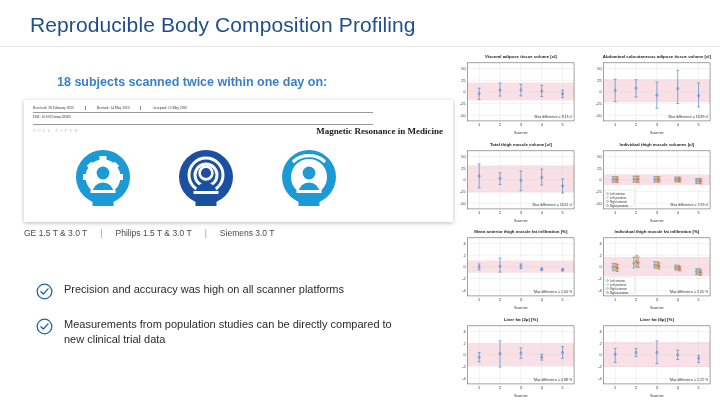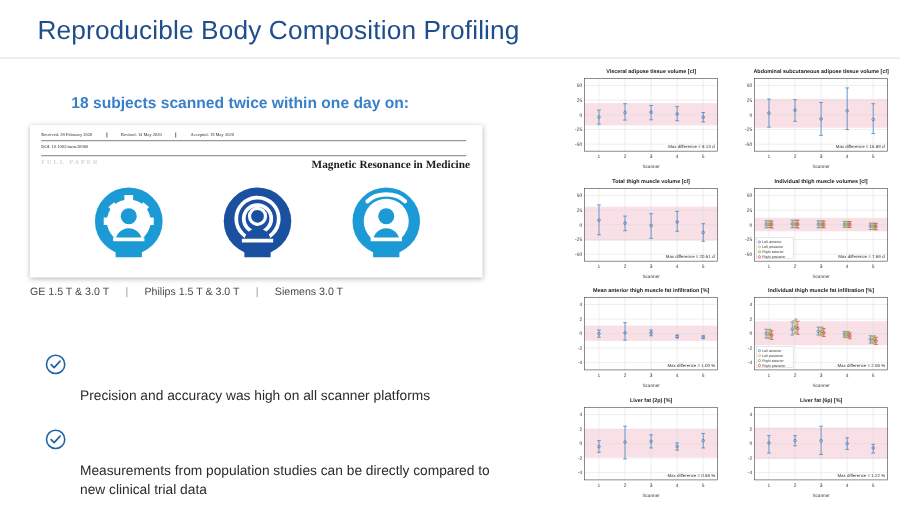--- a/index.html
+++ b/index.html
@@ -52,21 +52,21 @@
     color: #3A80C8;
     white-space: nowrap;
     margin-left: 15px;
   }
 
   
   #journal-card {
     position: absolute;
     left: 24px;
     top: 50px;
-    width: 362px;
+    width: 429px;
     height: 122px;
     background: #ffffff;
     box-shadow: 0 1px 4px rgba(0,0,0,0.28);
     overflow: hidden;
   }
   .jc-meta {
     position: absolute;
     left: 9px;
     top: 6px;
     width: 310px;
@@ -176,21 +176,20 @@
     width: 17px;
     height: 17px;
     margin-right: 11px;
     margin-top: 1px;
   }
   .bullet-text {
     font-size: 11px;
     line-height: 15px;
     color: #2b2b2b;
     max-width: 330px;
-    margin-top: 28px;
   }
 
   
   #chart-grid {
     position: absolute;
     left: 448px;
     top: 52px;
     width: 266px;
     height: 348px;
     display: grid;

